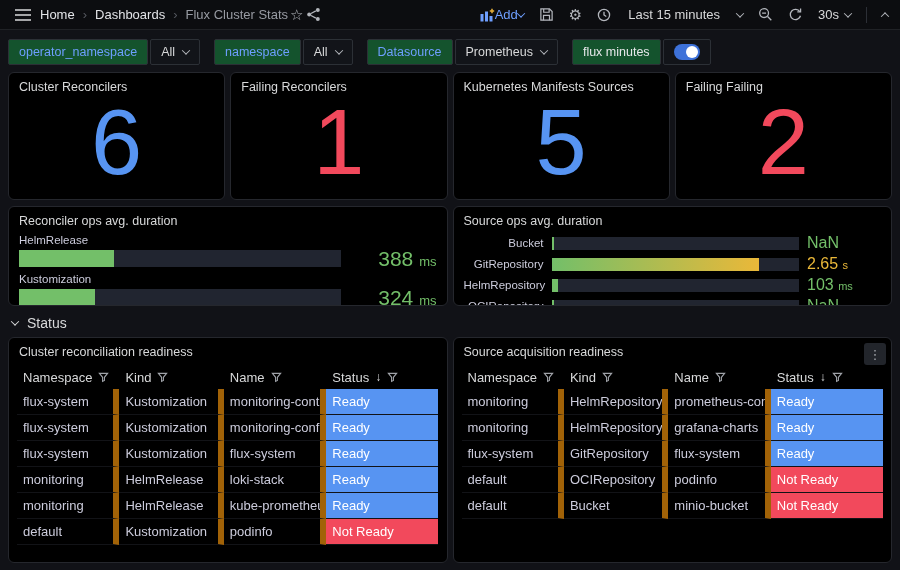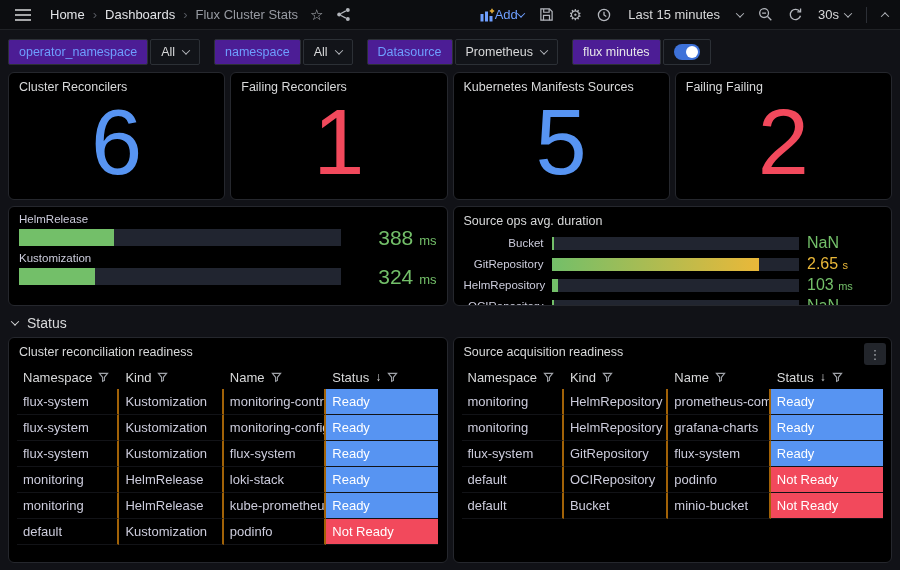--- a/index.html
+++ b/index.html
@@ -10,21 +10,21 @@
     color:#d8d9da;
     -webkit-font-smoothing:antialiased;
   }
   svg { display:block; }
 
   
   .topnav {
     height:30px; background:#0c0d10; border-bottom:1px solid #202226;
     display:flex; align-items:center; padding:0 12px; gap:10px;
   }
-  .nav-left { display:flex; gap:12px; }
+  .nav-left { display:flex; gap:2px; }
   .hamburger { cursor:pointer; padding:2px; }
   .breadcrumb { display:flex; align-items:center; gap:8px; font-size:13px; margin-left:4px; }
   .crumb { color:#e3e4e8; cursor:pointer; }
   .crumb.current { color:#989ba3; }
   .crumb-sep { color:#55585f; font-size:13px; }
   .icon-btn { color:#b4b7bd; display:flex; align-items:center; cursor:pointer; }
   .star { font-size:15px; line-height:1; }
   .nav-right { margin-left:auto; display:flex; align-items:center; gap:15px; }
   .add-btn { display:flex; align-items:center; color:#6E9FFF; font-size:13px; font-weight:500; cursor:pointer; }
   .gear { font-size:15px; line-height:1; }
@@ -34,21 +34,21 @@
           display:inline-block; transform:rotate(45deg) translate(-1px,-1px); }
   .chev.blue { border-color:#6E9FFF; }
   .chev.up { transform:rotate(-135deg) translate(-1px,-1px); }
   .vdiv { width:1px; height:16px; background:#2c2f36; }
 
   
   .filters { display:flex; align-items:center; gap:14px; padding:9px 8px 6px; }
   .var-group { display:flex; align-items:stretch; gap:2px; }
   .chip { height:26px; display:flex; align-items:center; padding:0 10px;
           border:1px solid #2c3036; border-radius:2px; font-size:12.5px; }
-  .chip.lbl { color:#6E9FFF; font-weight:500; background:#4c1d95; cursor:default; }
+  .chip.lbl { color:#6E9FFF; font-weight:500; background:#14532d; cursor:default; }
   .chip.val { color:#d8d9da; gap:8px; background:#121419; cursor:pointer; }
   .toggle-box { width:48px; justify-content:center; }
   .toggle { width:31px; height:16px; border-radius:9px; background:#3D71D9; position:relative; cursor:pointer; }
   .toggle .knob { position:absolute; right:2px; top:2px; width:12px; height:12px; border-radius:50%; background:#fff; }
 
   
   .dash { padding:0 8px; }
   .panel { background:#000000; border:1px solid #25272d; border-radius:6px; position:relative; overflow:hidden; }
   .panel-title { font-size:12.5px; color:#d8d9da; padding:7px 10px 0; white-space:nowrap; }
 
@@ -79,21 +79,21 @@
   .status-title { font-size:14px; font-weight:500; color:#d8d9da; }
 
   .row-tables { display:grid; grid-template-columns:1fr 1fr; gap:5px; height:226px; }
   .tbl { margin:6px 8px 0; }
   .thead { display:grid; grid-template-columns:105fr 107fr 105fr 115fr; height:24px; align-items:center; }
   .th { display:flex; align-items:center; gap:6px; font-size:13px; font-weight:500; color:#d8d9da;
         padding-left:6px; cursor:pointer; white-space:nowrap; }
   .sort-arrow { font-size:12px; color:#d8d9da; }
   .trow { display:grid; grid-template-columns:105fr 107fr 105fr 115fr; height:26px; }
   .td { display:flex; align-items:center; font-size:13px; color:#ccccdc; padding-left:6px;
-        border-bottom:1px solid #121317; border-right:2px solid #a16207; overflow:hidden; white-space:nowrap; }
+        border-bottom:1px solid #121317; border-right:6px solid #a16207; overflow:hidden; white-space:nowrap; }
   .td:last-child { border-right:none; }
   .td.st-ready { background:#5794F2; color:#fff; }
   .td.st-notready { background:#F2495C; color:#fff; }
   .kebab { position:absolute; top:5px; right:5px; width:22px; height:22px; background:#22252b;
            border-radius:3px; color:#9fa2a8; display:flex; align-items:center; justify-content:center;
            font-size:13px; cursor:pointer; }
 </style>
 </head>
 <body>
 
@@ -220,20 +220,21 @@
       <div class="stat-value" style="color: rgb(87, 148, 242);">5</div>
     </div>
     <div class="panel stat-panel">
       <div class="panel-title">Failing Failing</div>
       <div class="stat-value" style="color: rgb(242, 73, 92);">2</div>
     </div>
   </div>
 
   <div class="row-gauges">
     <div class="panel">
+      <div class="panel-title">Reconciler ops avg. duration</div>
       <div class="gauge-body">
         <div class="bg-group">
           <div class="bg-label">HelmRelease</div>
           <div class="bg-row">
             <div class="track">
               <div class="fill" style="width: 29.5%;"></div>
             </div>
             <div class="bg-value" style="color: rgb(115, 191, 105);">
               <span>388</span> <span class="unit">ms</span>
             </div>

